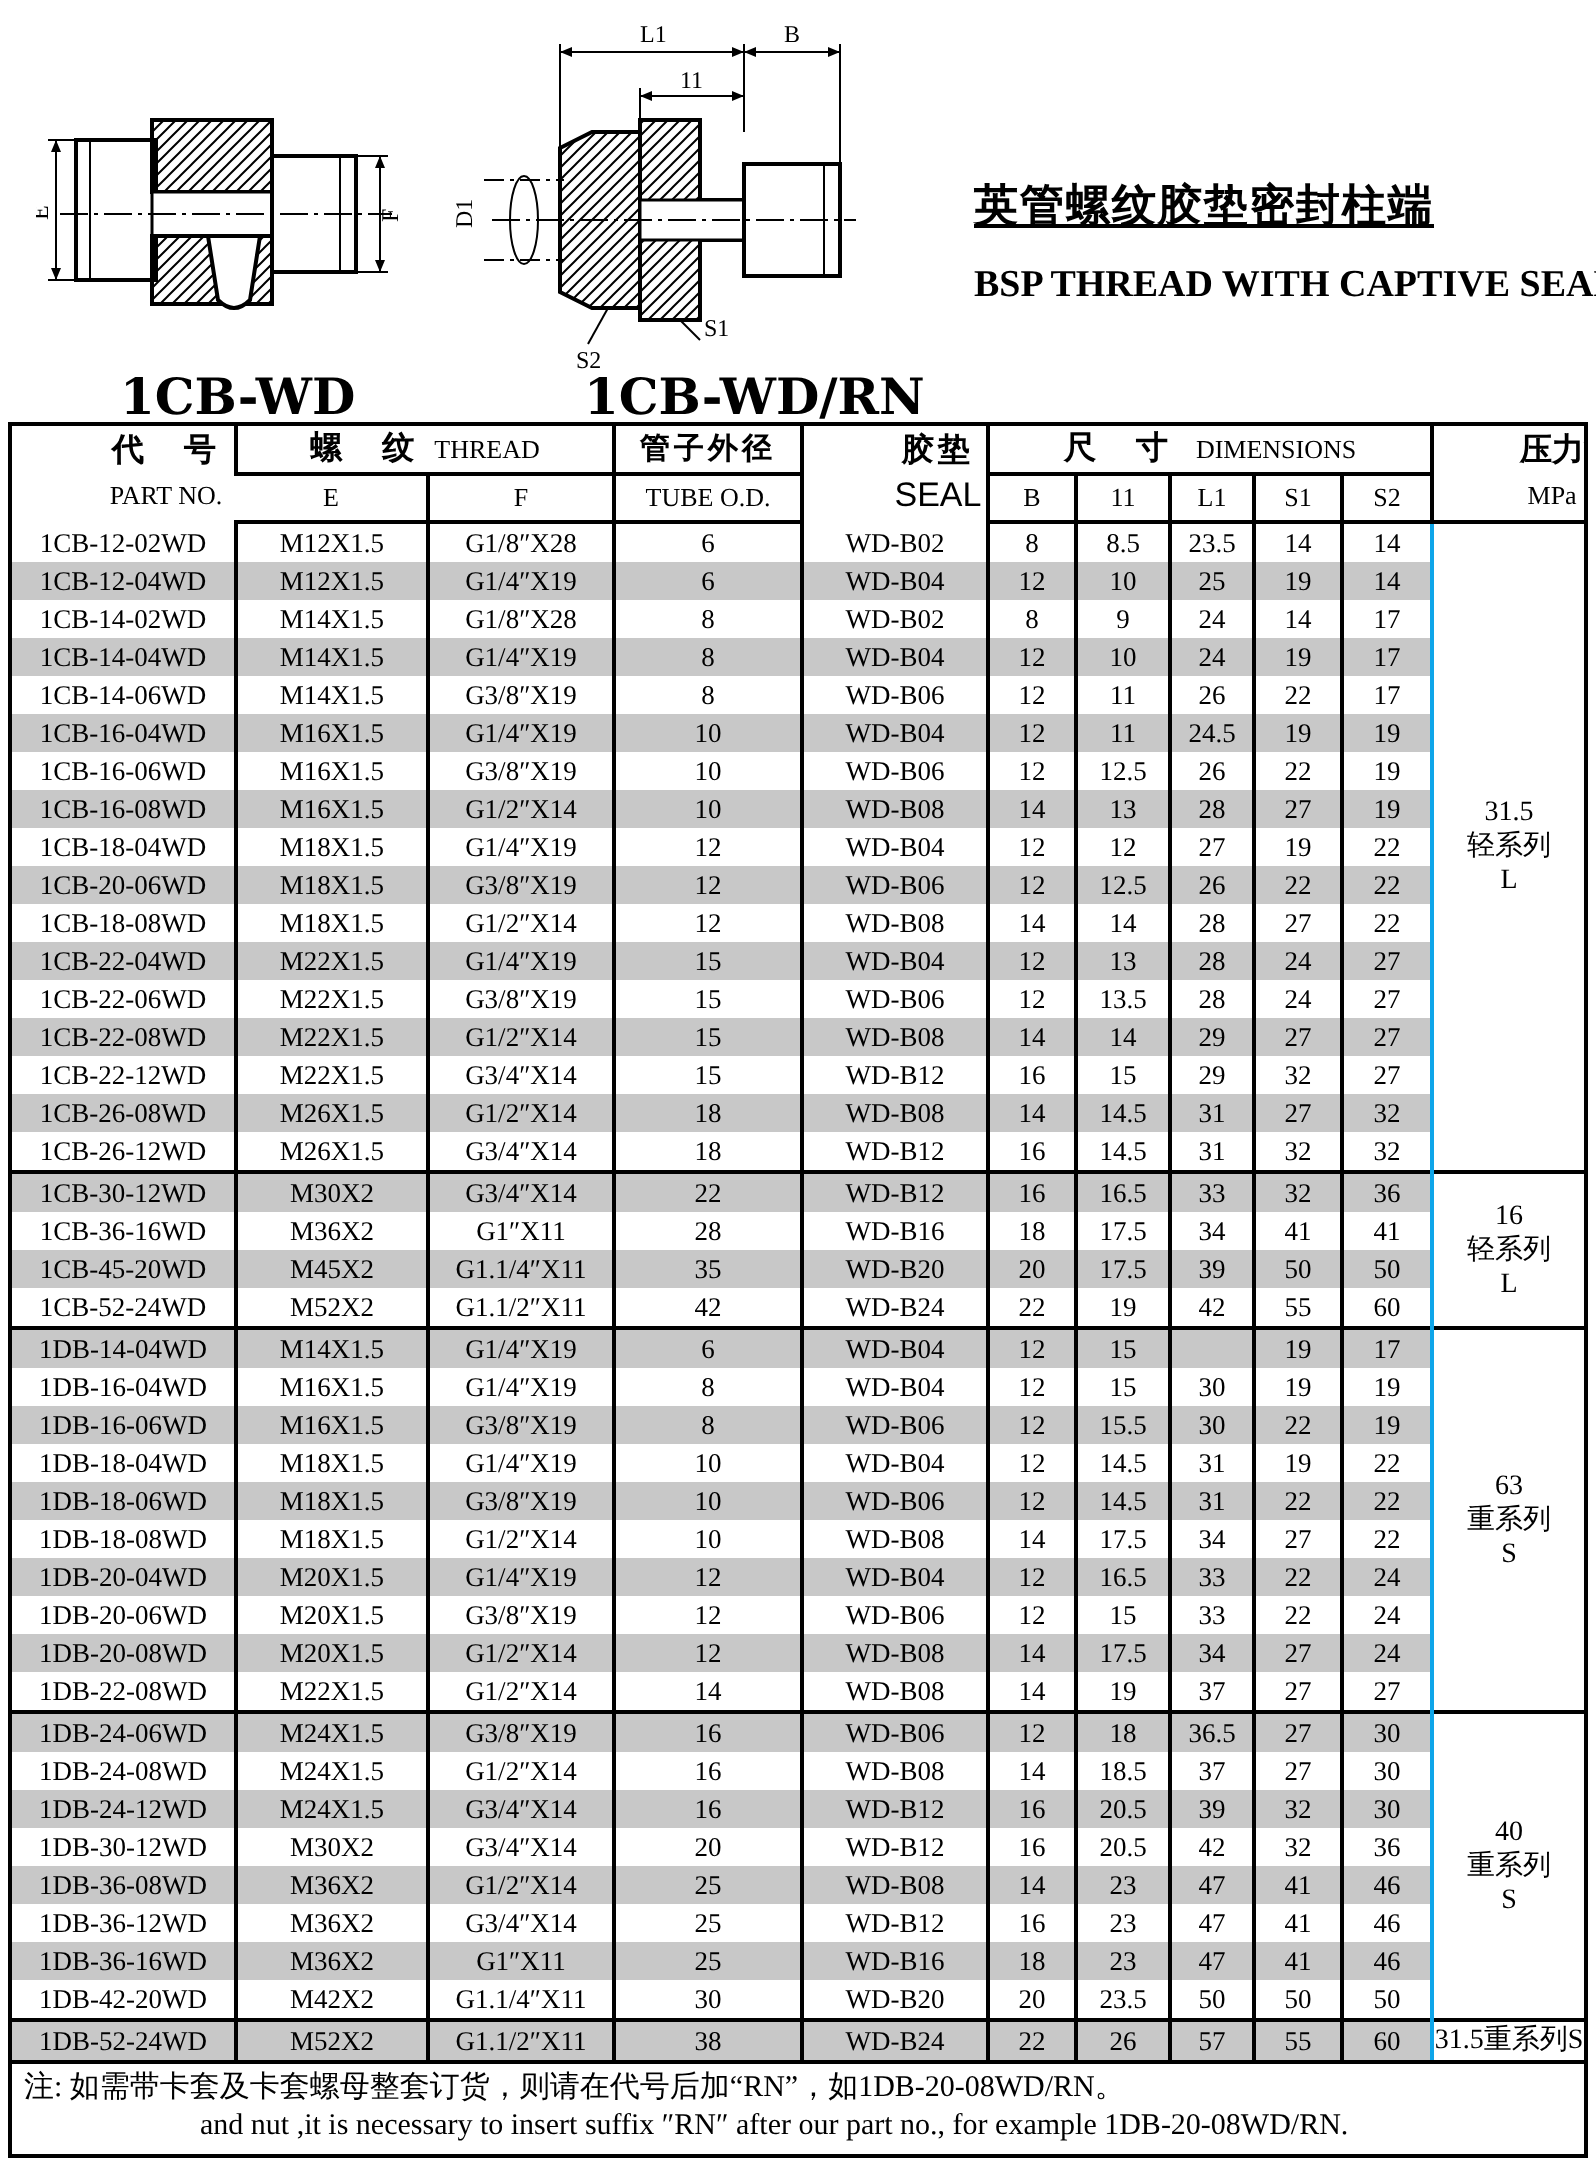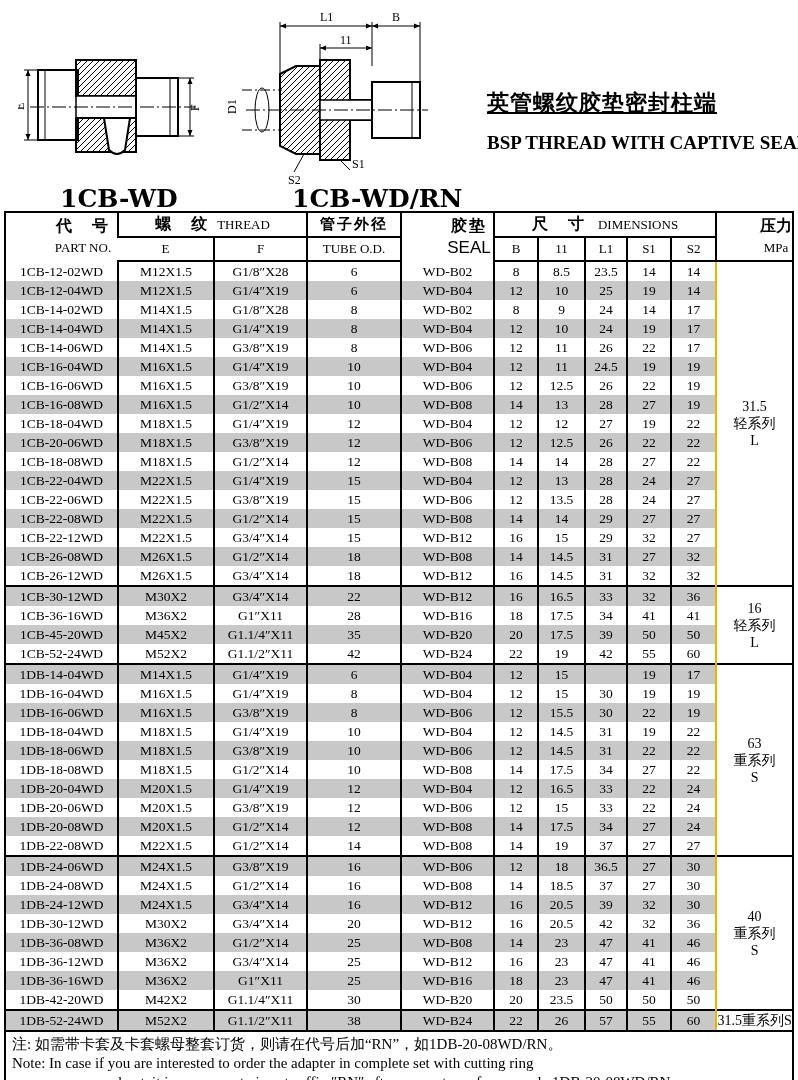--- a/index.html
+++ b/index.html
@@ -27,21 +27,21 @@
   thead th{font-weight:normal;}
   .hdr1{height:23px;border-bottom:2px solid #000;border-radius:12px;}
   .hdr2 th{height:22px;border-bottom:2px solid #000;}
   .cn-h{font-size:16px;font-weight:bold;letter-spacing:2px;}
   .en-h{font-size:13px;}
   .two-line div{line-height:22px;padding-left:43px;}
   .seal-en{font-family:Liberation Sans, sans-serif;font-size:17px;}
   tbody td{font-size:13.5px;height:19px;line-height:19px;}
   tbody tr.shade td{background:#c8c8c8;}
   tbody tr.gbreak td{border-top:2px solid #000;}
-  td.pressure{background:#fff !important;border-left:2px solid #eab308;border-top:2px solid #000;font-size:14px;}
+  td.pressure{background:#fff !important;border-left:2px solid #0ea5e9;border-top:2px solid #000;font-size:14px;}
   td.pressure div{line-height:17px;}
   td.pressure.small{font-size:14px;}
   
   .notes{border-top:2px solid #000;padding:3px 6px 4px 6px;font-size:15px;line-height:19px;text-align:left;}
   .notes .en2{padding-left:88px;}
 </style>
 </head>
 <body>
 
 <div class="top">
@@ -688,16 +688,15 @@
           <td>60</td>
           <td rowspan="1" class="pressure small">
             <div>31.5重系列S</div>
           </td>
         </tr>
       </tbody>
   </table>
 
   <div class="notes">
     <div>注: 如需带卡套及卡套螺母整套订货，则请在代号后加“RN”，如1DB-20-08WD/RN。</div>
-    <div>Note: In case if you are interested to order the adapter in complete set with cutting ring</div>
     <div class="en2">and nut ,it is necessary to insert suffix ″RN″ after our part no., for example 1DB-20-08WD/RN.</div>
   </div>
 </div>
 
 </body></html>

